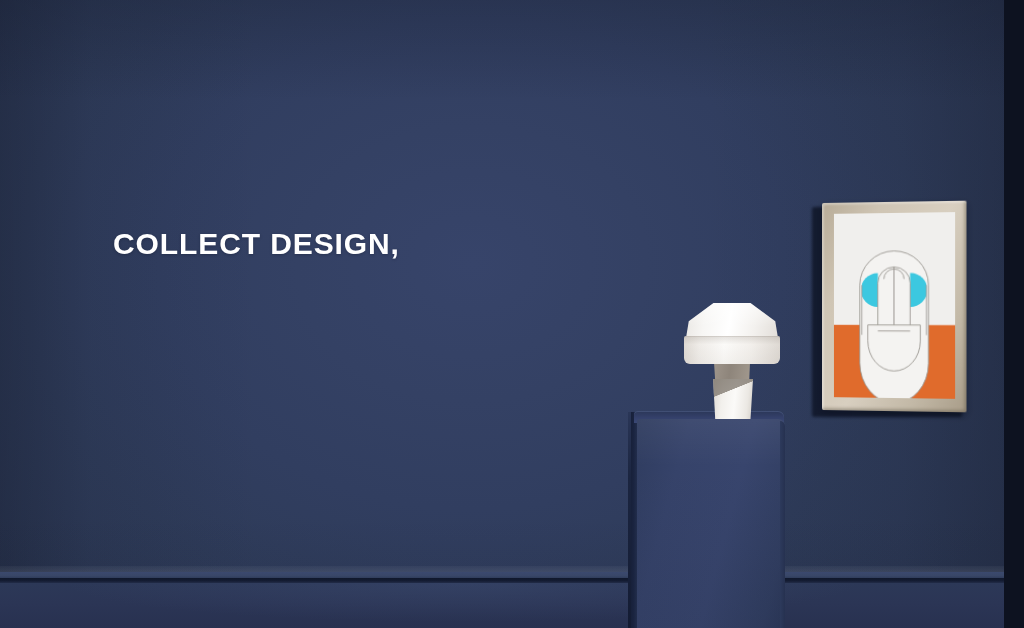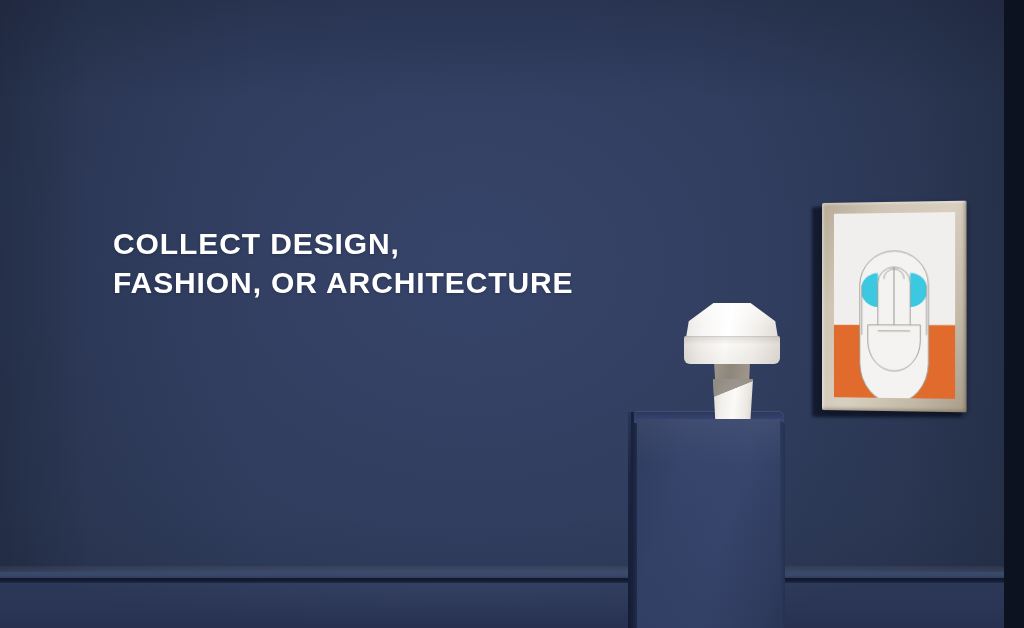--- a/index.html
+++ b/index.html
@@ -324,21 +324,20 @@
   <div class="baseboard">
     <div class="bb-top-highlight"></div>
     <div class="bb-band"></div>
     <div class="bb-shadow"></div>
     <div class="bb-floor"></div>
     <div class="bb-floor-sheen"></div>
   </div>
 
   <div class="headline">
     <span class="line">COLLECT DESIGN,</span>
-    <span class="line">FASHION, OR ARCHITECTURE</span>
   </div>
 
   <div class="pedestal">
     <div class="ped-left"></div>
     <div class="ped-left-rim"></div>
     <div class="ped-top"></div>
     <div class="ped-front"></div>
     <div class="ped-front-shade"></div>
     <div class="ped-right-edge"></div>
     <span class="hidden-label">display-pedestal</span>

